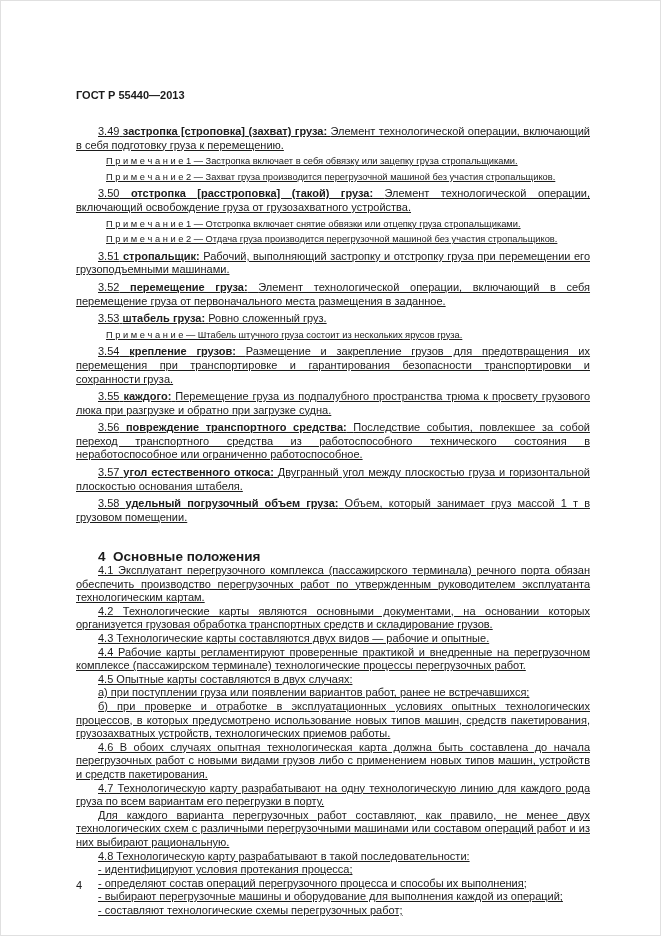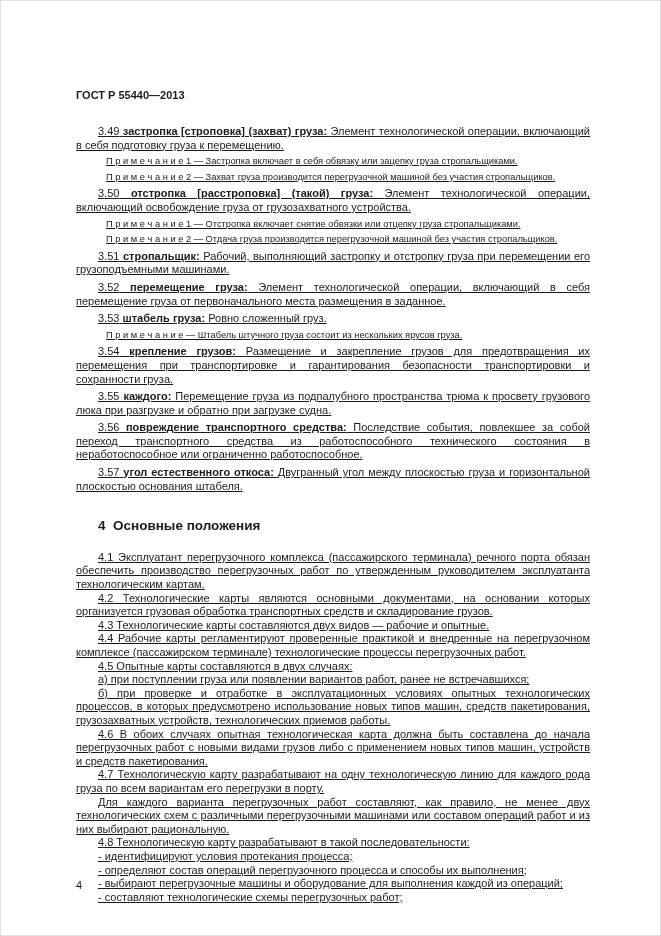--- a/index.html
+++ b/index.html
@@ -42,21 +42,21 @@
   }
   .note-para {
     font-size: 9.3px !important;
     line-height: 11.6px !important;
     text-indent: 30px !important;
     margin: 4px 0 !important;
   }
   .section-heading {
     font-size: 13.5px;
     font-weight: bold;
-    margin: 26px 0 18px 0;
+    margin: 26px 0 0 0;
     padding-left: 22px;
     text-align: left;
   }
   .page-number {
     position: absolute;
     left: 75px;
     bottom: 44px;
     font-size: 11px;
   }
 </style>
@@ -85,20 +85,21 @@
     <p class="note-para">П р и м е ч а н и е — Штабель штучного груза состоит из нескольких ярусов груза.</p>
 
     <p class="term-para"><span>3.54</span> <span class="term-name">крепление грузов:</span> <span>Размещение и закрепление грузов для предотвращения их перемещения при транспортировке и гарантирования безопасности транспортировки и сохранности груза.</span></p>
 
     <p class="term-para"><span>3.55</span> <span class="term-name">каждого:</span> <span>Перемещение груза из подпалубного пространства трюма к просвету грузового люка при разгрузке и обратно при загрузке судна.</span></p>
 
     <p class="term-para"><span>3.56</span> <span class="term-name">повреждение транспортного средства:</span> <span>Последствие события, повлекшее за собой переход транспортного средства из работоспособного технического состояния в неработоспособное или ограниченно работоспособное.</span></p>
 
     <p class="term-para"><span>3.57</span> <span class="term-name">угол естественного откоса:</span> <span>Двугранный угол между плоскостью груза и горизонтальной плоскостью основания штабеля.</span></p>
 
+    <p class="term-para"><span>3.58</span> <span class="term-name">удельный погрузочный объем груза:</span> <span>Объем, который занимает груз массой 1 т в грузовом помещении.</span></p>
 
     <div class="section-heading">4&nbsp;&nbsp;Основные положения</div>
 
     <p class="body-para">4.1 Эксплуатант перегрузочного комплекса (пассажирского терминала) речного порта обязан обеспечить производство перегрузочных работ по утвержденным руководителем эксплуатанта технологическим картам.</p>
     <p class="body-para">4.2 Технологические карты являются основными документами, на основании которых организуется грузовая обработка транспортных средств и складирование грузов.</p>
     <p class="body-para">4.3 Технологические карты составляются двух видов — рабочие и опытные.</p>
     <p class="body-para">4.4 Рабочие карты регламентируют проверенные практикой и внедренные на перегрузочном комплексе (пассажирском терминале) технологические процессы перегрузочных работ.</p>
     <p class="body-para">4.5 Опытные карты составляются в двух случаях:</p>
     <p class="body-para">а) при поступлении груза или появлении вариантов работ, ранее не встречавшихся;</p>
     <p class="body-para">б) при проверке и отработке в эксплуатационных условиях опытных технологических процессов, в которых предусмотрено использование новых типов машин, средств пакетирования, грузозахватных устройств, технологических приемов работы.</p>

